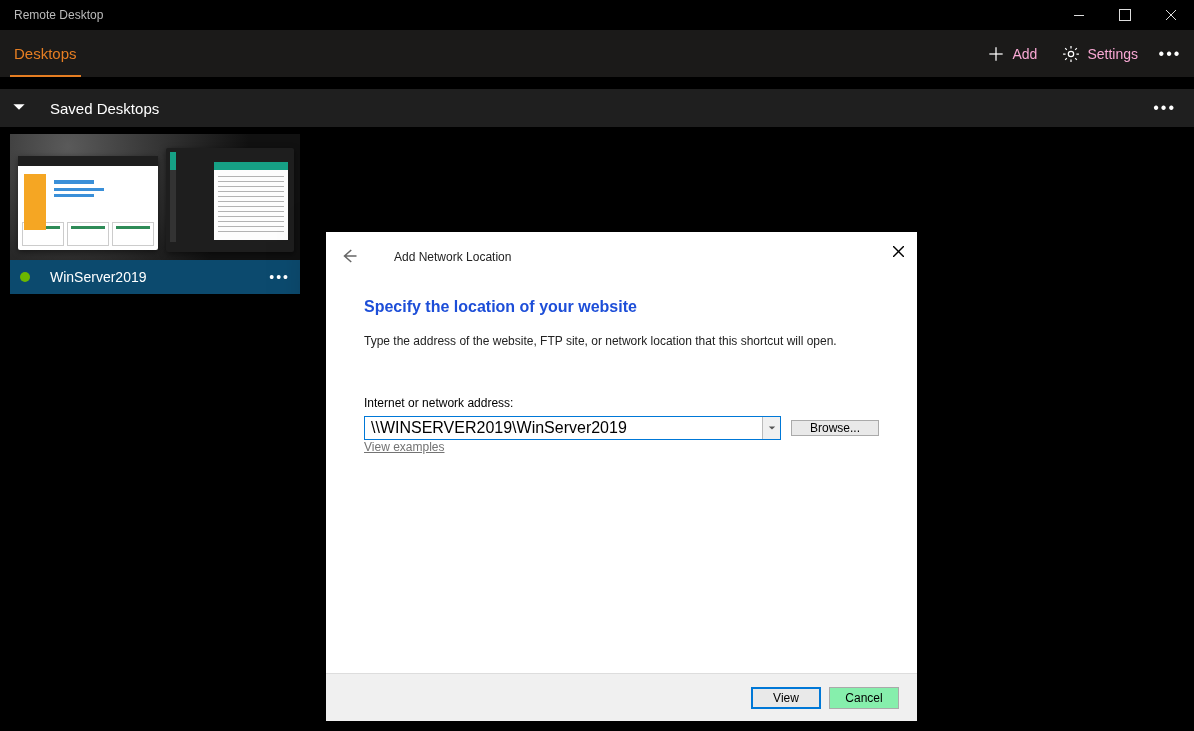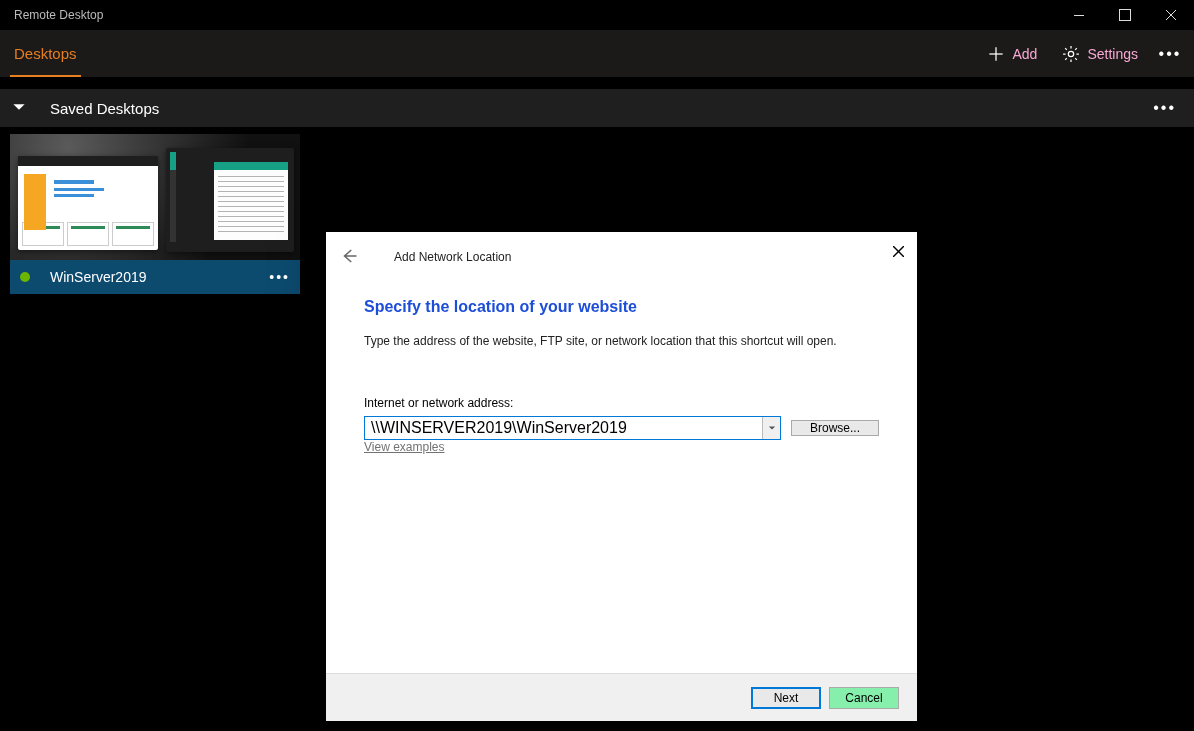--- a/index.html
+++ b/index.html
@@ -413,19 +413,19 @@
       <div class="browse-btn">
         <span>Browse...</span>
       </div>
     </div>
     <div class="examples">
       <span>View examples</span>
     </div>
   </div>
   <div class="dlg-foot">
     <div class="btn primary">
-      <span>Next</span>
+      <span>View</span>
     </div>
     <div class="btn">
       <span>Cancel</span>
     </div>
   </div>
 </div>
 
 </body></html>

